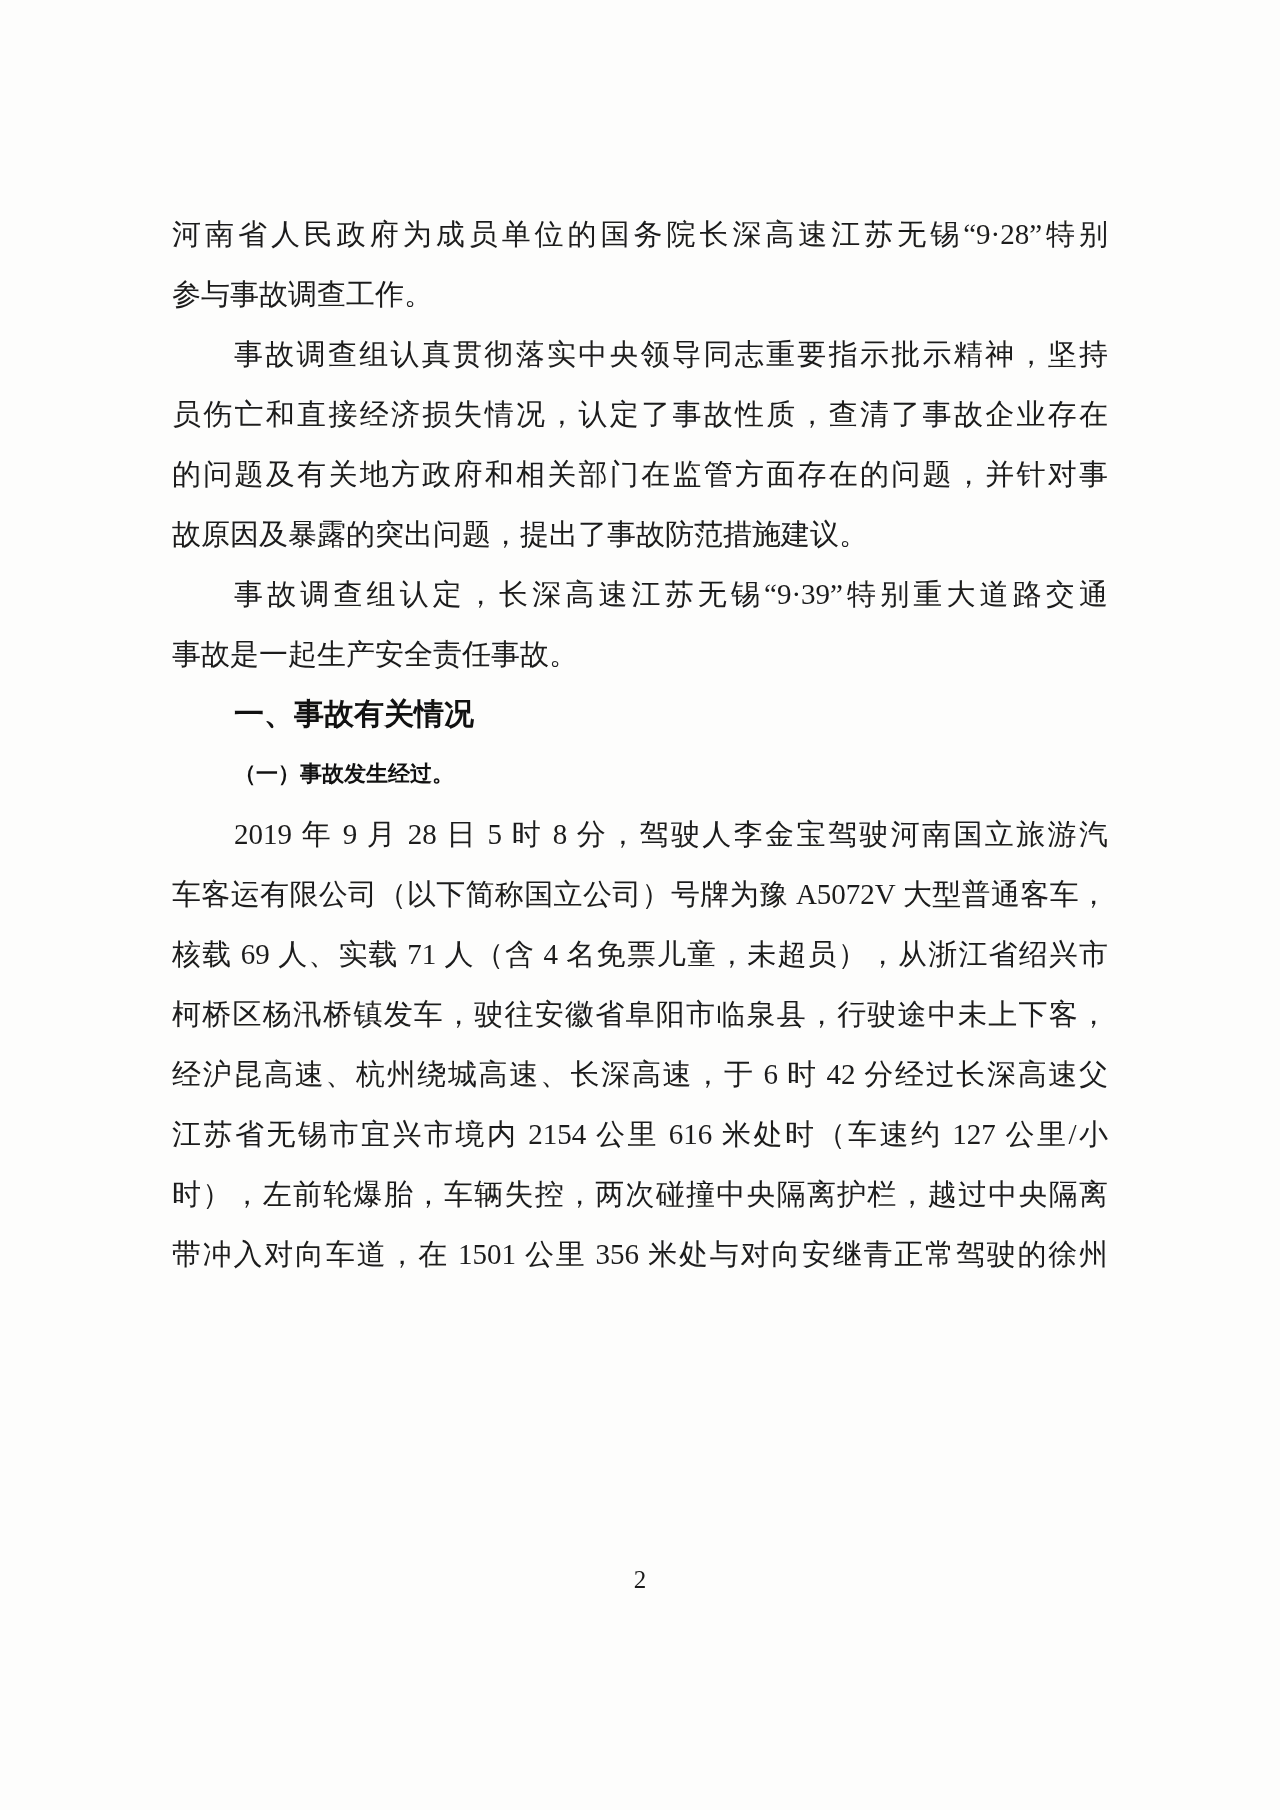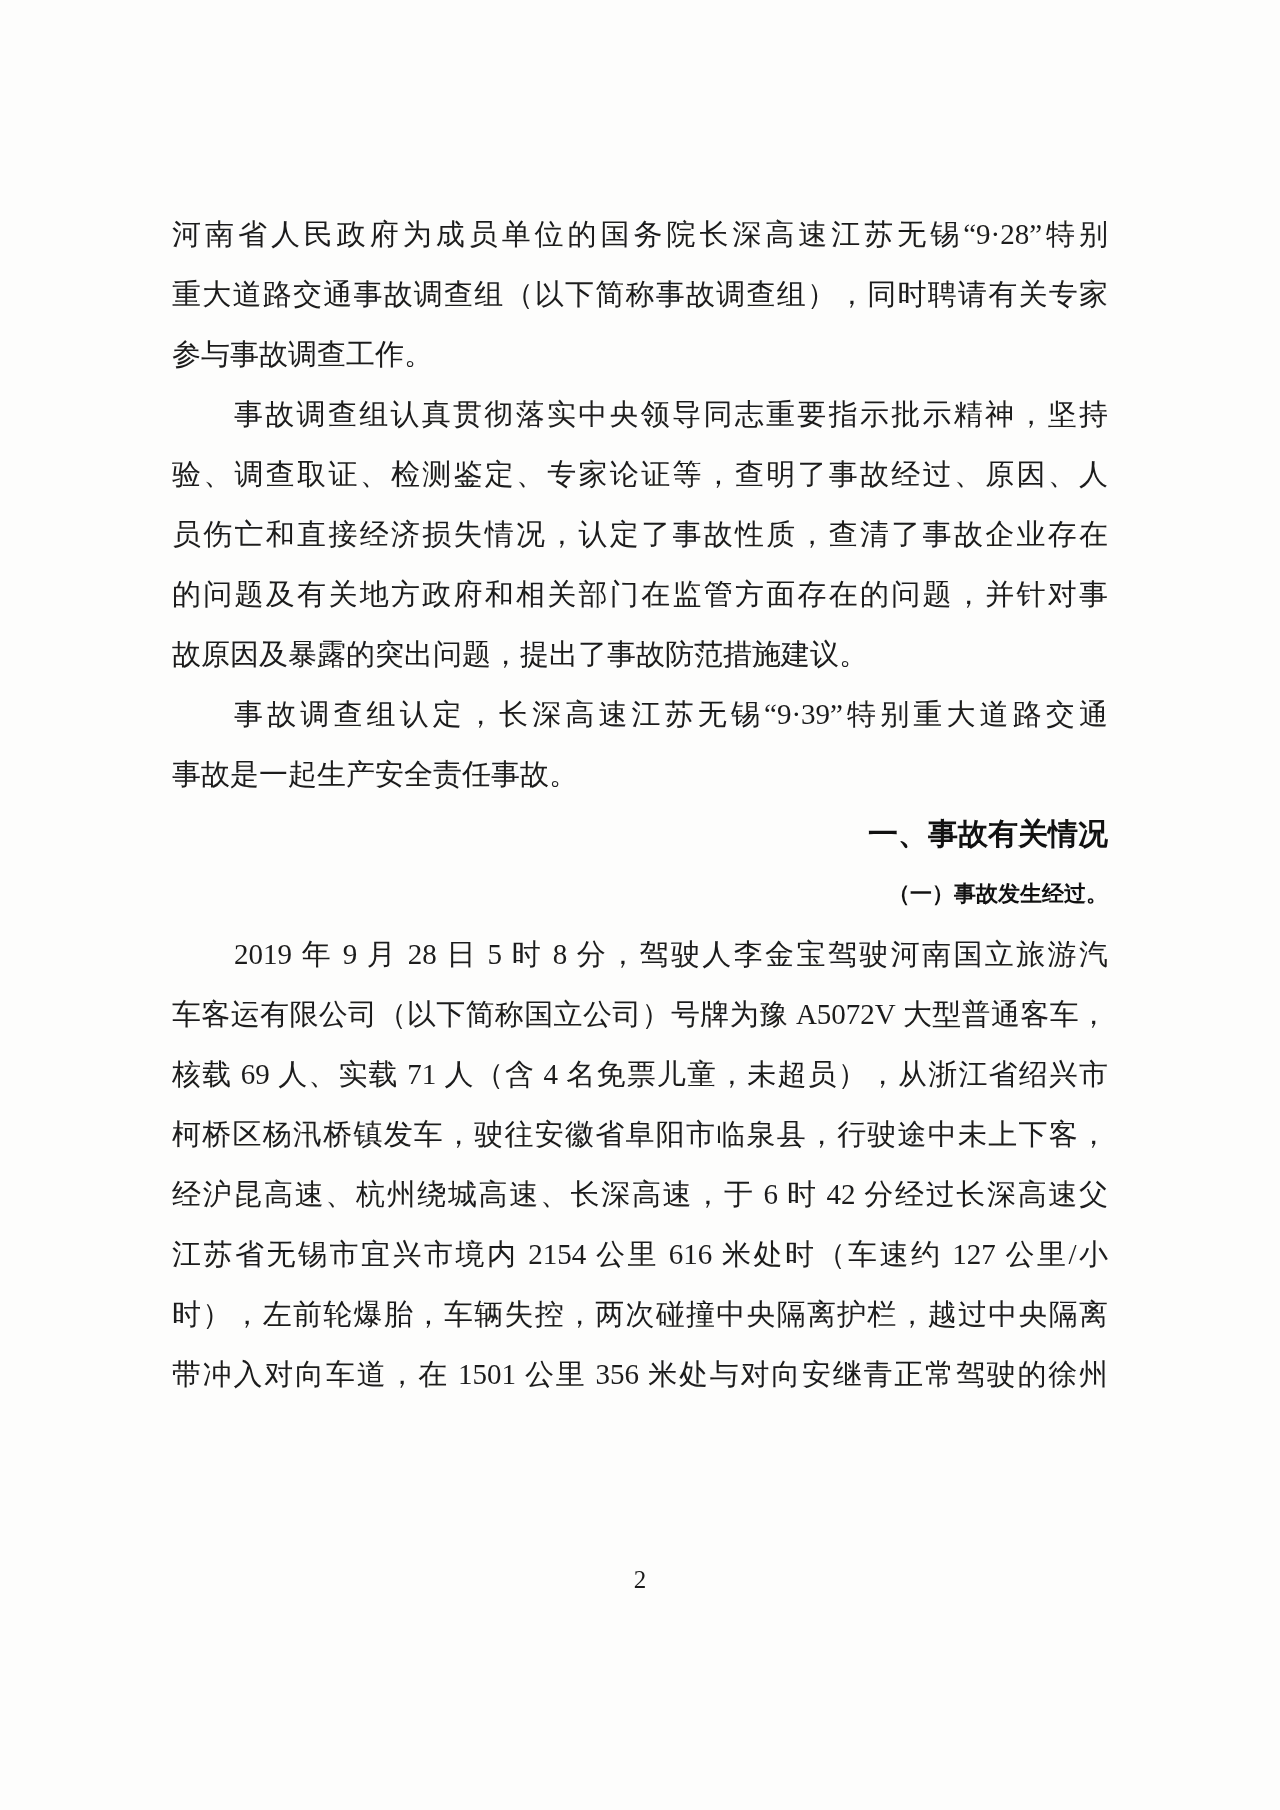--- a/index.html
+++ b/index.html
@@ -30,21 +30,20 @@
     color: #1c1c1c;
     white-space: normal;
     overflow: visible;
   }
   .line.justify {
     text-align: justify;
     text-align-last: justify;
   }
   .line.indent {
     padding-left: 62px;
-    text-align: right;
   }
   .line.heading1 {
     font-family: "Liberation Sans", "DejaVu Sans", sans-serif;
     font-weight: 700;
     font-size: 30px;
     color: #111;
   }
   .line.heading2 {
     font-family: "Liberation Serif", "DejaVu Serif", serif;
     font-weight: 700;
@@ -61,24 +60,22 @@
     font-size: 25px;
     color: #1c1c1c;
   }
 </style>
 </head>
 <body>
 
 <div class="page">
   <div class="doc-body">
       <div class="line body justify">河南省人民政府为成员单位的国务院长深高速江苏无锡“9·28”特别</div>
-      <div class="line body justify">重大道路交通事故调查组（以下简称事故调查组），同时聘请有关专家</div>
       <div class="line body">参与事故调查工作。</div>
       <div class="line body indent justify">事故调查组认真贯彻落实中央领导同志重要指示批示精神，坚持</div>
-      <div class="line body justify">验、调查取证、检测鉴定、专家论证等，查明了事故经过、原因、人</div>
       <div class="line body justify">员伤亡和直接经济损失情况，认定了事故性质，查清了事故企业存在</div>
       <div class="line body justify">的问题及有关地方政府和相关部门在监管方面存在的问题，并针对事</div>
       <div class="line body">故原因及暴露的突出问题，提出了事故防范措施建议。</div>
       <div class="line body indent justify">事故调查组认定，长深高速江苏无锡“9·39”特别重大道路交通</div>
       <div class="line body">事故是一起生产安全责任事故。</div>
       <div class="line heading1 indent">一、事故有关情况</div>
       <div class="line heading2 indent">（一）事故发生经过。</div>
       <div class="line body indent justify">2019 年 9 月 28 日 5 时 8 分，驾驶人李金宝驾驶河南国立旅游汽</div>
       <div class="line body justify">车客运有限公司（以下简称国立公司）号牌为豫 A5072V 大型普通客车，</div>
       <div class="line body justify">核载 69 人、实载 71 人（含 4 名免票儿童，未超员），从浙江省绍兴市</div>

